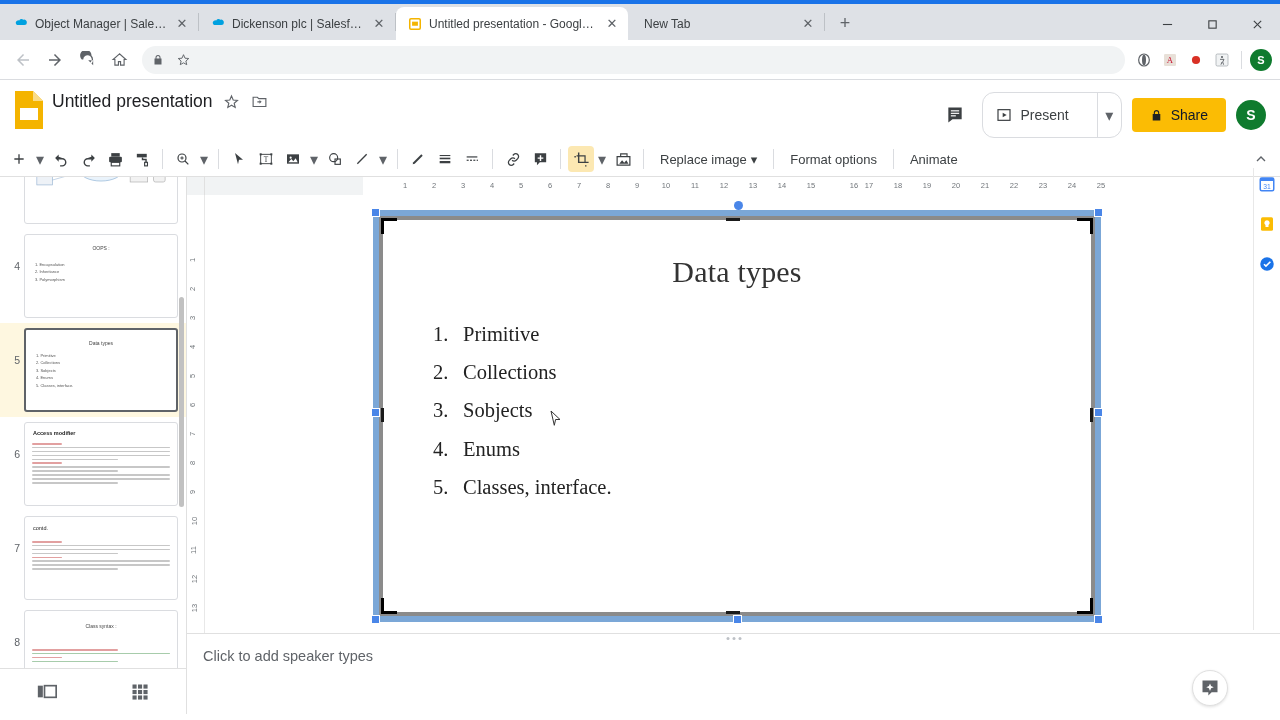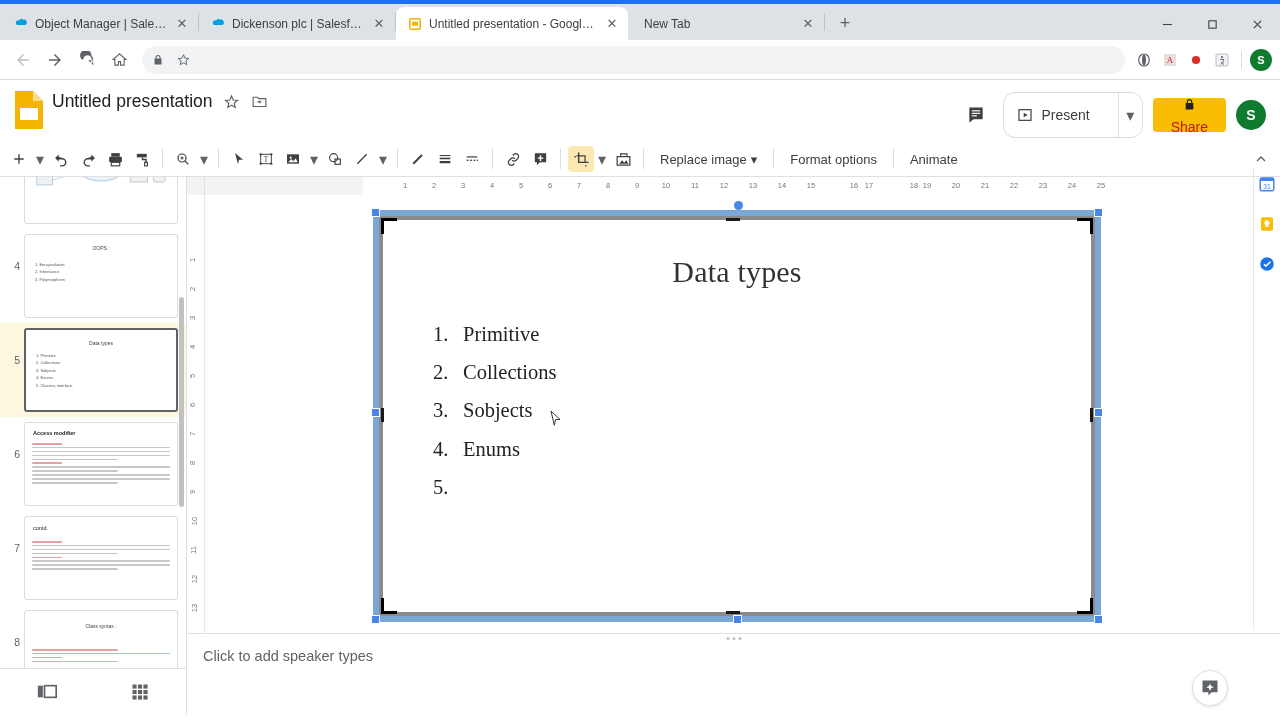--- a/index.html
+++ b/index.html
@@ -101,23 +101,23 @@
   }
   .present-btn {
     display: flex; align-items: center; gap: 8px; padding: 0 13px;
     font-size: 14px; color: #3c4043;
   }
   .present-caret {
     width: 24px; display: flex; align-items: center; justify-content: center;
     border-left: 1px solid #dadce0; color: #5f6368;
   }
   .share-btn {
-    background: #fbbc04; color: #b91c1c; height: 34px; border-radius: 4px;
-    display: flex; align-items: center; gap: 8px; padding: 0 18px;
-    font-size: 14px; font-weight: 500; flex-direction: column;
+    background: #fbbc04; color: #0f172a; height: 34px; border-radius: 4px;
+    display: flex; align-items: center; gap: 8px; padding: 8px 18px;
+    font-size: 14px; font-weight: 500;
   }
   .hdr-avatar {
     width: 30px; height: 30px; border-radius: 50%; background: #0f7b2e;
     color: #fff; font-size: 14px; display: flex; align-items: center;
     justify-content: center; font-weight: bold;
   }
 
   
   .toolbar {
     height: 34px; display: flex; align-items: center; padding: 0 6px;
@@ -783,21 +783,21 @@
         <span class="ruler-mark" style="left:403px;">8</span>
         <span class="ruler-mark" style="left:432px;">9</span>
         <span class="ruler-mark" style="left:461px;">10</span>
         <span class="ruler-mark" style="left:490px;">11</span>
         <span class="ruler-mark" style="left:519px;">12</span>
         <span class="ruler-mark" style="left:548px;">13</span>
         <span class="ruler-mark" style="left:577px;">14</span>
         <span class="ruler-mark" style="left:606px;">15</span>
         <span class="ruler-mark" style="left:649px;">16</span>
         <span class="ruler-mark" style="left:664px;">17</span>
-        <span class="ruler-mark" style="left:709px;">18</span>
+        <span class="ruler-mark" style="left:693px;">18</span>
         <span class="ruler-mark" style="left:722px;">19</span>
         <span class="ruler-mark" style="left:751px;">20</span>
         <span class="ruler-mark" style="left:780px;">21</span>
         <span class="ruler-mark" style="left:809px;">22</span>
         <span class="ruler-mark" style="left:838px;">23</span>
         <span class="ruler-mark" style="left:867px;">24</span>
         <span class="ruler-mark" style="left:896px;">25</span>
       </div>
     </div>
 
@@ -839,20 +839,21 @@
             <div class="slide-li">
               <span class="li-num">3.</span>
               <span>Sobjects</span>
             </div>
             <div class="slide-li">
               <span class="li-num">4.</span>
               <span>Enums</span>
             </div>
             <div class="slide-li">
               <span class="li-num">5.</span>
+              <span>Classes, interface.</span>
             </div>
           </div>
         </div>
 
         <div class="sel-frame">
           <div class="sel-edge top"></div>
           <div class="sel-edge bottom"></div>
           <div class="sel-edge left"></div>
           <div class="sel-edge right"></div>
           <div class="sel-inner-edge top"></div>

